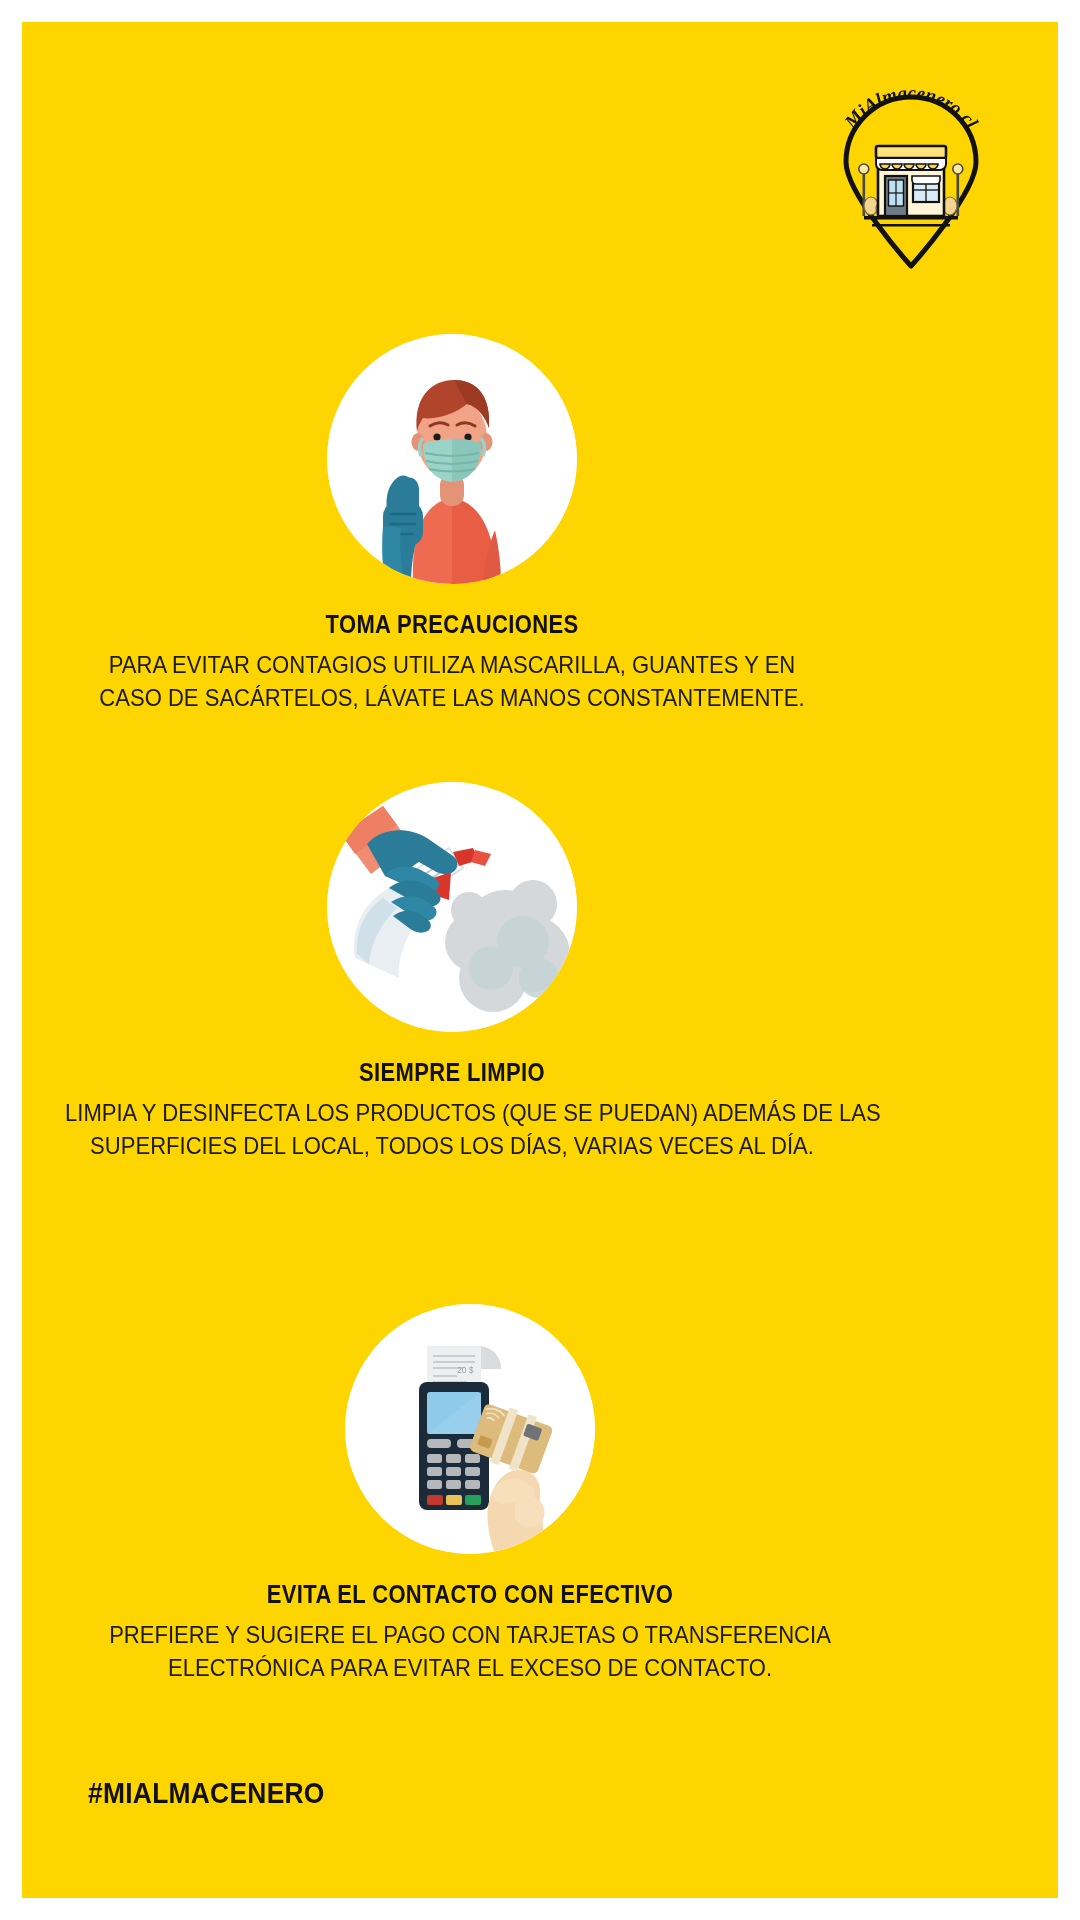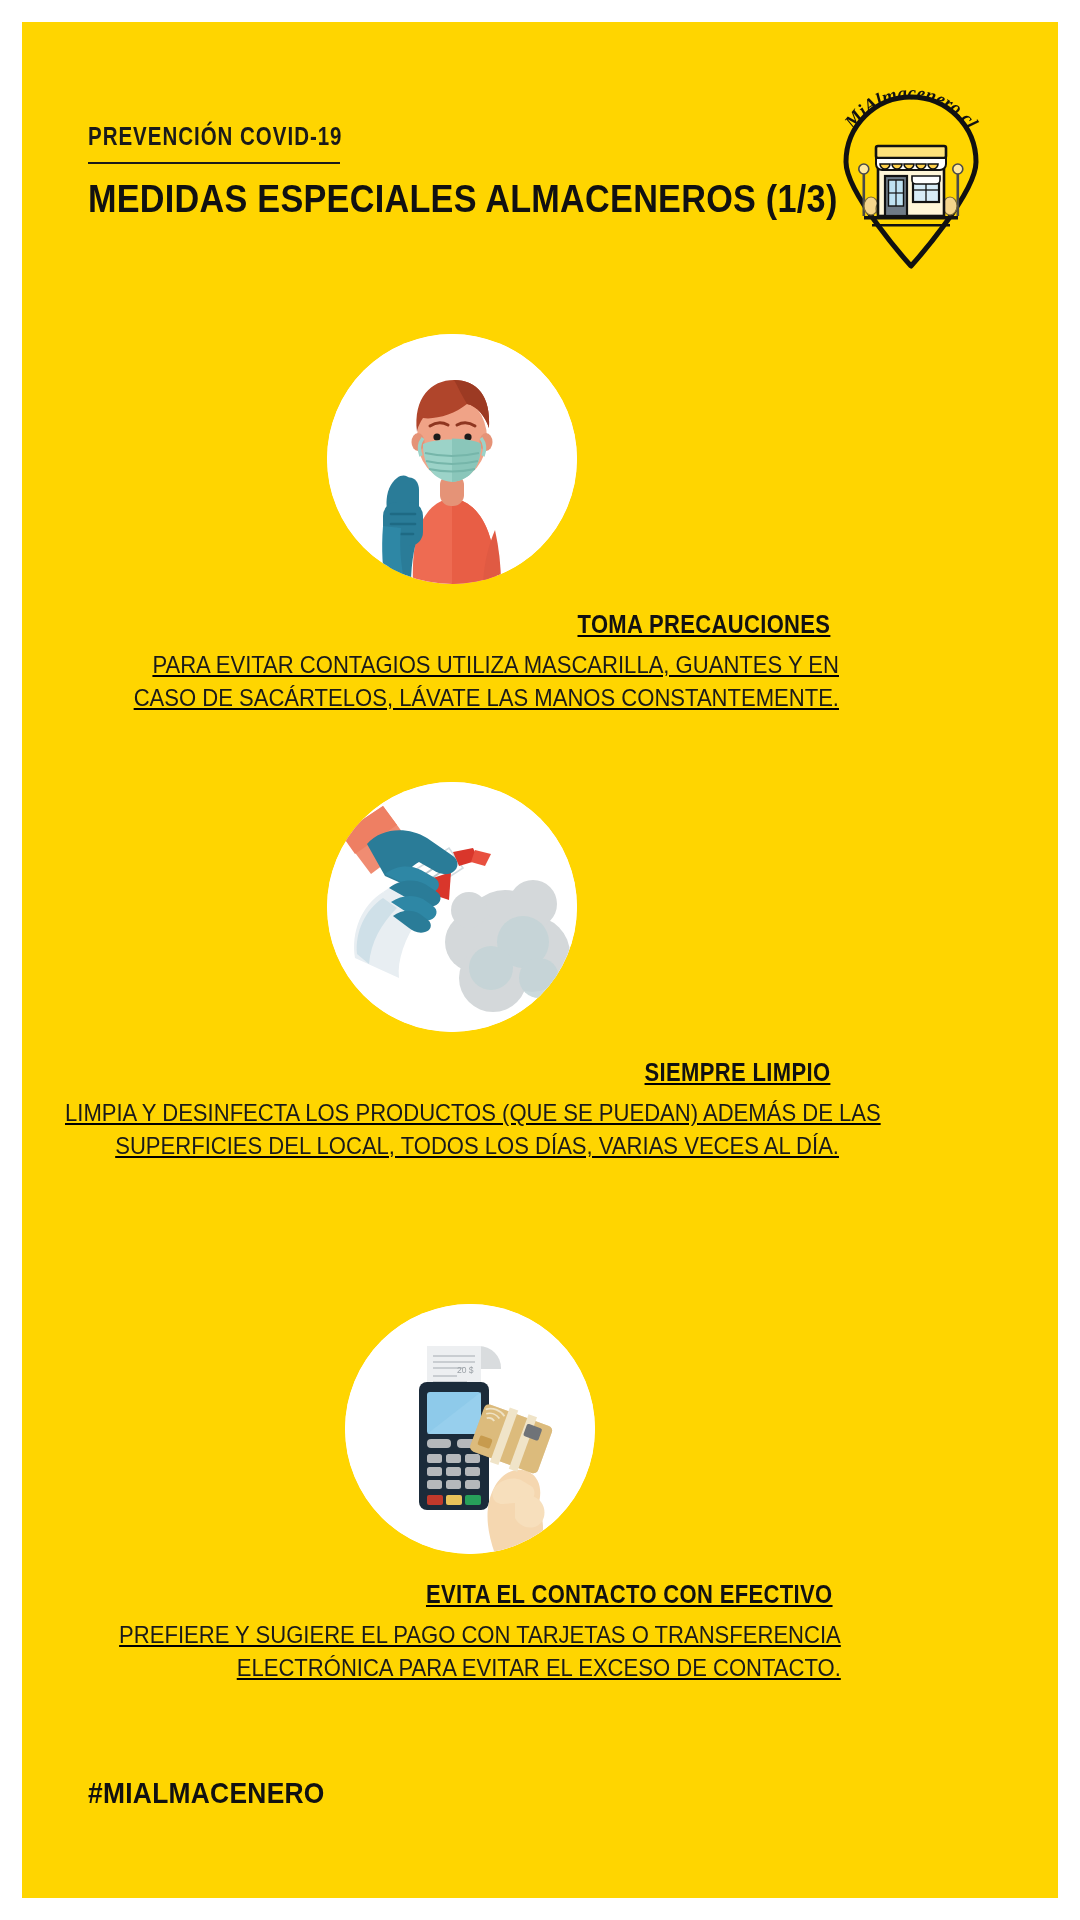--- a/index.html
+++ b/index.html
@@ -52,21 +52,21 @@
   }
 
   
   .logo {
     position:absolute;
     right:52px; top:68px;
     width:190px; height:185px;
   }
 
   
-  .section { position:absolute; left:0; width:860px; text-align:right;text-decoration:underline; }
+  .section { position:absolute; left:0; width:860px; text-align:center; }
   .sec-1 { top:312px; }
   .sec-2 { top:760px; }
   .sec-3 { top:1282px;padding-left:36px; }
 
   .illus-wrap {
     width:250px; height:250px;
     margin:0 auto;
     border-radius:50%;
     background:#ffffff;
     overflow:hidden;
@@ -105,25 +105,20 @@
     font-family:"Liberation Sans Narrow","Liberation Sans",sans-serif;
     transform:scaleX(0.88);
     transform-origin:left center;
   }
 </style>
 </head>
 <body>
 
 <div id="poster">
 
-  <div class="header">
-    <div class="kicker">PREVENCIÓN COVID-19</div>
-    <div class="rule"></div>
-    <div class="title">MEDIDAS ESPECIALES ALMACENEROS  (1/3)</div>
-  </div>
 
   <div class="logo">
     <svg viewBox="0 0 190 185" xmlns="http://www.w3.org/2000/svg">
 
       <path d="M95 176 C95 176 30 104 30 72 A65 65 0 1 1 160 72 C160 104 95 176 95 176 Z" fill="#FFD500" stroke="#111111" stroke-width="5" stroke-linejoin="round"></path>
 
       <rect x="48" y="126" width="94" height="3.5" fill="#111111"></rect>
       <rect x="56" y="134" width="78" height="2.5" fill="#111111"></rect>
 
       <rect x="46.5" y="82" width="2.6" height="44" fill="#4a4a4a"></rect>

